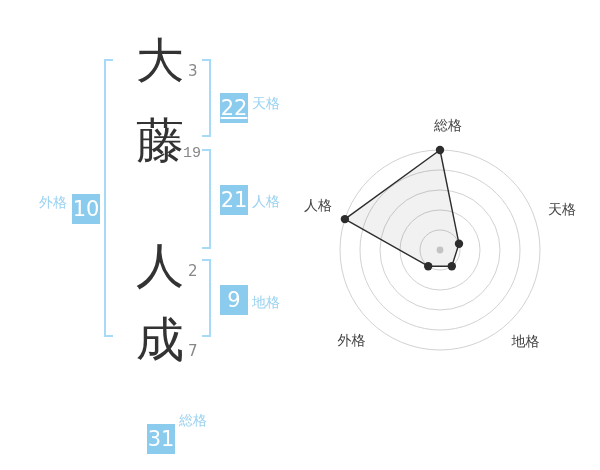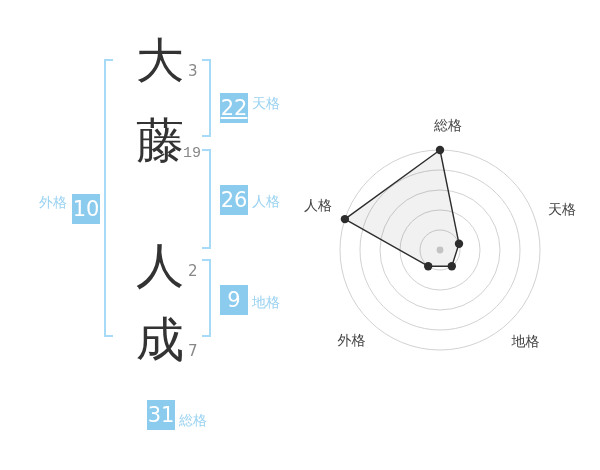--- a/index.html
+++ b/index.html
@@ -43,30 +43,30 @@
   <div class="strokes" style="left:188px; top:342px;">7</div>
 
   <div class="bracket left" style="left:104px; top:59px; height:278px;"></div>
   <div class="bracket right" style="left:202px; top:59px; height:78px;"></div>
   <div class="bracket right" style="left:202px; top:149px; height:100px;"></div>
   <div class="bracket right" style="left:202px; top:259px; height:78px;"></div>
 
   <div class="badge" style="left:220px; top:93px;text-decoration:underline;">22</div>
   <div class="kaku-label" style="left:252px; top:95px;">天格</div>
 
-  <div class="badge" style="left:220px; top:185px;">26</div>
+  <div class="badge" style="left:220px; top:185px;">21</div>
   <div class="kaku-label" style="left:252px; top:193px;">人格</div>
 
   <div class="badge" style="left:220px; top:285px;">9</div>
   <div class="kaku-label" style="left:252px; top:294px;">地格</div>
 
   <div class="kaku-label" style="left:39px; top:194px;">外格</div>
   <div class="badge" style="left:72px; top:194px;">10</div>
 
-  <div class="badge" style="left:147px; top:400px;">31</div>
+  <div class="badge" style="left:147px; top:424px;">31</div>
   <div class="kaku-label" style="left:179px; top:412px;">総格</div>
 
   <svg id="radar" width="300" height="260" viewBox="0 0 300 260">
       <circle class="ring" cx="140" cy="145" r="100.0"></circle>
       <circle class="ring" cx="140" cy="145" r="80.0"></circle>
       <circle class="ring" cx="140" cy="145" r="60.0"></circle>
       <circle class="ring" cx="140" cy="145" r="40.0"></circle>
       <circle class="ring" cx="140" cy="145" r="20.0"></circle>
       <polygon class="series" points="140.0,45.0 159.0,138.8 151.8,161.2 128.2,161.2 44.9,114.1"></polygon>
       <circle class="center-dot" cx="140" cy="145" r="3.4"></circle>

